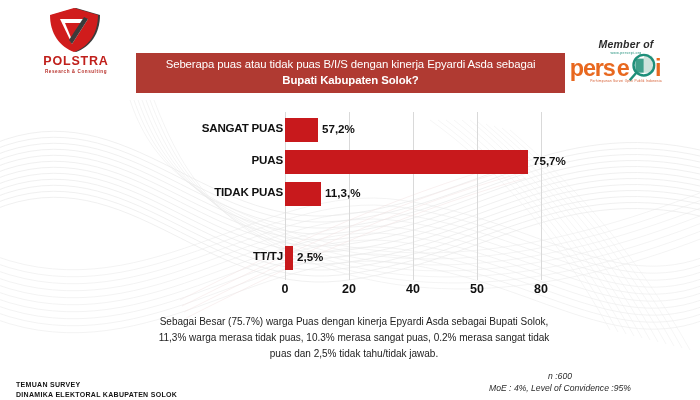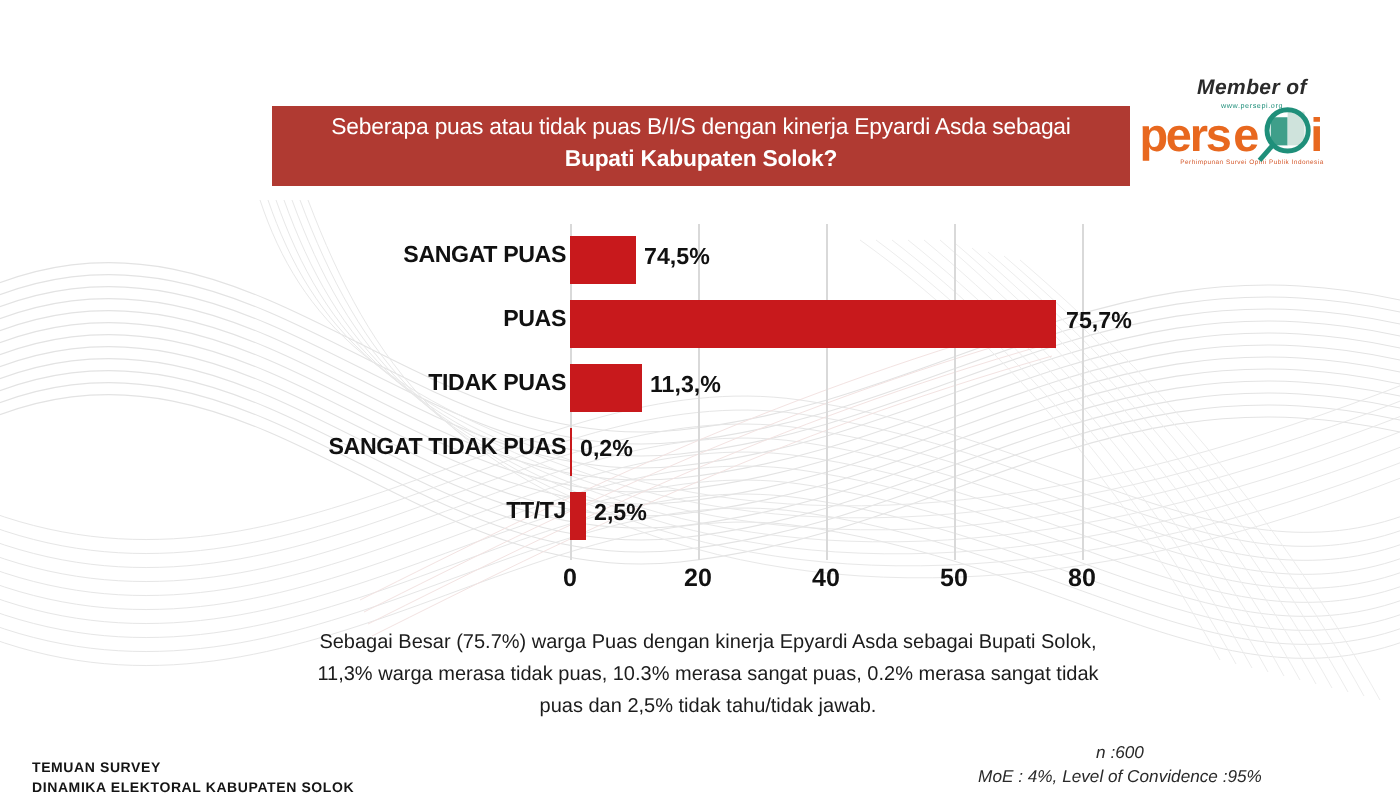--- a/index.html
+++ b/index.html
@@ -236,20 +236,31 @@
       <path d="M510,130 C580,190 640,260 690,350"></path>
     </g>
     <g fill="none" stroke="#f3e3e2" stroke-width="0.5">
       <path d="M180,300 C280,250 380,200 520,160"></path>
       <path d="M182,306 C282,256 382,206 522,166"></path>
       <path d="M184,312 C284,262 384,212 524,172"></path>
       <path d="M186,318 C286,268 386,218 526,178"></path>
     </g>
   </svg>
 
+  <div id="polstra-logo">
+    <svg id="polstra-mark" viewBox="0 0 56 48">
+      <path d="M28 2 L52 9 C52 28 42 41 28 46 C14 41 4 28 4 9 Z" fill="#3b3b3b"></path>
+      <path d="M26 2 L50 9 C50 28 40 41 26 46 C12 41 2 28 2 9 Z" fill="#d01c1c"></path>
+      <path d="M12 13 L40 13 L24 38 Z" fill="#ffffff"></path>
+      <path d="M17 17 L35 17 L24 34 Z" fill="#d01c1c"></path>
+      <path d="M36 11 L40 13 L24 38 L21 34 Z" fill="#3b3b3b"></path>
+    </svg>
+    <div id="polstra-name">POLSTRA</div>
+    <div id="polstra-tag">Research &amp; Consulting</div>
+  </div>
 
   <div id="persepi-block">
     <div id="persepi-member">Member of</div>
     <div id="persepi-url">www.persepi.org</div>
     <div id="persepi-logo">
       <svg viewBox="0 0 132 32" style="position:absolute;left:0;top:0;width:132px;height:30px;">
         <text x="6" y="24" font-family="Liberation Sans, sans-serif" font-size="25" font-weight="bold" fill="#e8681f" letter-spacing="-1.2">pers</text>
         <text x="56" y="24" font-family="Liberation Sans, sans-serif" font-size="25" font-weight="bold" fill="#e8681f" letter-spacing="-1.2">e</text>
         <g>
           <rect x="76" y="6" width="9" height="15" fill="#3f9f8a"></rect>
@@ -271,40 +282,35 @@
   <div id="chart">
     <div class="axis-grid" style="left:285px;"></div>
     <div class="axis-grid" style="left:349px;"></div>
     <div class="axis-grid" style="left:413px;"></div>
     <div class="axis-grid" style="left:477px;"></div>
     <div class="axis-grid" style="left:541px;"></div>
 
     <div class="bar-row" style="top:10px;">
       <span class="bar-cat-label">SANGAT PUAS</span>
       <div class="bar-rect" style="width:33px;"></div>
-      <span class="bar-value" style="left:322px;">74,5%</span>
+      <span class="bar-value" style="left:322px;">57,2%</span>
     </div>
 
     <div class="bar-row" style="top:42px;">
       <span class="bar-cat-label">PUAS</span>
       <div class="bar-rect" style="width:243px;"></div>
       <span class="bar-value" style="left:533px;">75,7%</span>
     </div>
 
     <div class="bar-row" style="top:74px;">
       <span class="bar-cat-label">TIDAK PUAS</span>
       <div class="bar-rect" style="width:36px;"></div>
       <span class="bar-value" style="left:325px;">11,3,%</span>
     </div>
 
-    <div class="bar-row" style="top:106px;">
-      <span class="bar-cat-label">SANGAT TIDAK PUAS</span>
-      <div class="bar-rect" style="width:1px;"></div>
-      <span class="bar-value" style="left:290px;">0,2%</span>
-    </div>
 
     <div class="bar-row" style="top:138px;">
       <span class="bar-cat-label">TT/TJ</span>
       <div class="bar-rect" style="width:8px;"></div>
       <span class="bar-value" style="left:297px;">2,5%</span>
     </div>
 
     <span class="axis-tick-label" style="left:285px;">0</span>
     <span class="axis-tick-label" style="left:349px;">20</span>
     <span class="axis-tick-label" style="left:413px;">40</span>

